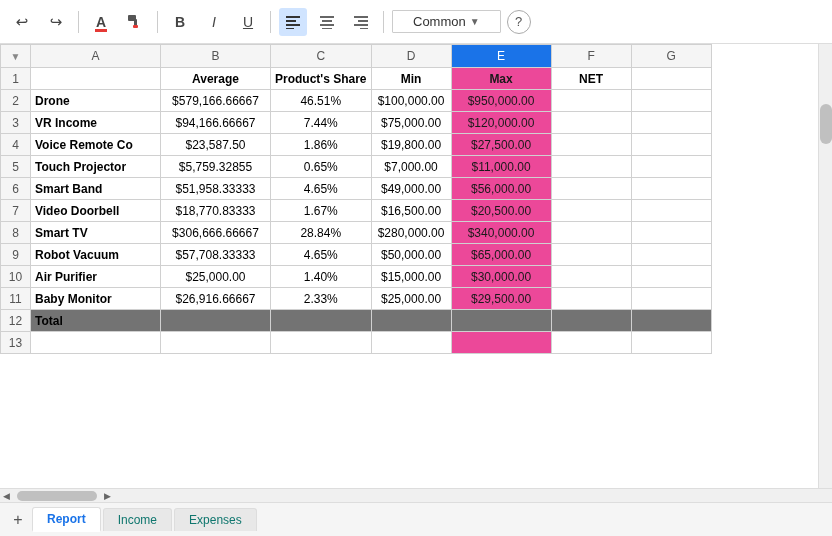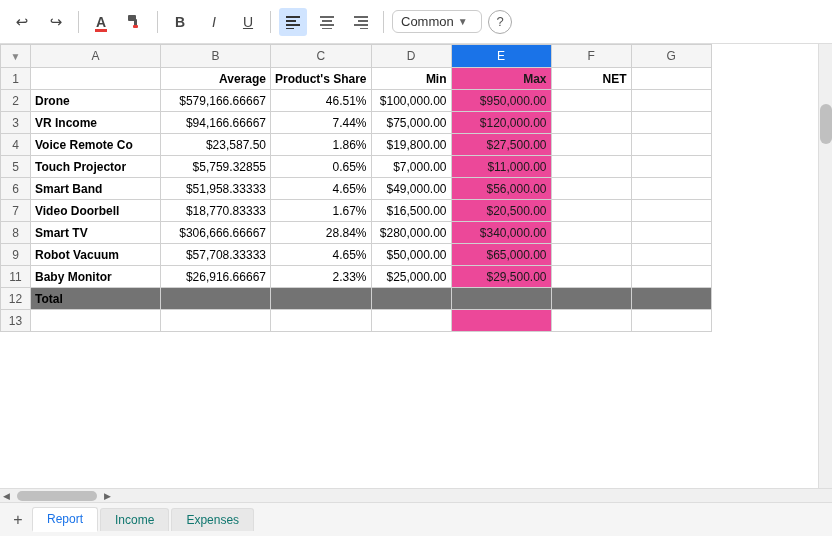--- a/index.html
+++ b/index.html
@@ -10,22 +10,22 @@
       display: flex; align-items: center; padding: 4px 8px; border-bottom: 1px solid #ddd;
       gap: 6px; height: 44px; background: #fff;
     }
     .toolbar-btn {
       width: 28px; height: 28px; display: flex; align-items: center; justify-content: center;
       cursor: pointer; border: none; background: transparent; border-radius: 3px; font-size: 15px; color: #444;
     }
     .toolbar-separator { width: 1px; height: 22px; background: #ccc; margin: 0 2px; }
     .toolbar-btn.active { background: #d0e4ff; }
     .toolbar-dropdown {
-      display: flex; align-items: center; border: 1px solid #ccc; border-radius: 6px;
-      padding: 3px 8px; cursor: pointer; gap: 4px; font-size: 13px; color: #333;
+      display: flex; align-items: center; border: 1px solid #ccc; border-radius: 1px;
+      padding: 3px 20px; cursor: pointer; gap: 4px; font-size: 13px; color: #333;
       background: #fff; min-width: 90px;
     }
     .toolbar-dropdown .arrow { font-size: 10px; color: #666; }
     .toolbar-help {
       width: 24px; height: 24px; border-radius: 50%; border: 1px solid #aaa;
       display: flex; align-items: center; justify-content: center; color: #555; font-size: 13px; cursor: pointer;
     }
 
     
     .spreadsheet-container { display: flex; flex: 1; overflow: hidden; }
@@ -41,21 +41,21 @@
     .col-header { background: #f5f5f5; border: 1px solid #d0d0d0; text-align: center; font-size: 12px; color: #555; font-weight: normal; height: 22px; user-select: none; position: sticky; top: 0; z-index: 2; }
     
     
     .row-num { background: #f5f5f5; border: 1px solid #d0d0d0; text-align: center; font-size: 12px; color: #555; width: 30px; min-width: 30px; height: 22px; user-select: none; position: sticky; left: 0; z-index: 1; }
     
     
     td.cell {
       border: 1px solid #d0d0d0; height: 22px; padding: 0 4px; font-size: 12px; white-space: nowrap; overflow: hidden;
       vertical-align: middle;
     }
-    td.cell.text-right { text-align: right; }
+    td.cell.text-right { text-align: center; }
     td.cell.bold { font-weight: bold; }
     td.cell.col-e-selected { background: #ec4899; color: #1a1a1a; }
     td.cell.total-row { background: #737373; }
 
     
     .col-a { width: 130px; }
     .col-b { width: 110px; }
     .col-c { width: 80px; }
     .col-d { width: 80px; }
     .col-e { width: 100px; background: #e8f0fe; }
@@ -63,21 +63,21 @@
     .col-g { width: 80px; }
 
     
     .v-scrollbar { width: 14px; background: #f0f0f0; border-left: 1px solid #ddd; display: flex; flex-direction: column; }
     .v-scrollbar-thumb { width: 12px; height: 40px; background: #c0c0c0; border-radius: 6px; margin: 2px auto; margin-top: 60px; }
 
     
     .bottom-bar { display: flex; align-items: center; border-top: 1px solid #ddd; height: 34px; background: #f5f5f5; padding: 0 6px; gap: 2px; }
     .add-sheet-btn { width: 24px; height: 24px; display: flex; align-items: center; justify-content: center; cursor: pointer; font-size: 16px; color: #555; border: none; background: transparent; }
     .sheet-tab { padding: 4px 14px; border: 1px solid #ddd; border-bottom: none; border-radius: 3px 3px 0 0; font-size: 12px; cursor: pointer; background: #e8e8e8; color: #0f766e; }
-    .sheet-tab.active { background: #fff; color: #1a73e8; font-weight: normal; border-bottom: 2px solid #fff; }
+    .sheet-tab.active { background: #fff; color: #1a73e8; font-weight: bold; border-bottom: 2px solid #fff; }
 
     
     .h-scroll-area { display: flex; align-items: center; background: #f0f0f0; border-top: 1px solid #ddd; height: 14px; }
     .h-scroll-thumb { height: 10px; width: 80px; background: #c0c0c0; border-radius: 5px; margin: 2px 4px; }
     .h-scroll-arrow { font-size: 9px; color: #666; padding: 0 3px; }
 
     
     .corner-cell { background: #f5f5f5; border: 1px solid #d0d0d0; width: 30px; min-width: 30px; position: sticky; left: 0; top: 0; z-index: 3; }
     .corner-icon { font-size: 10px; color: #888; display: flex; align-items: center; justify-content: center; height: 22px; }
 
@@ -265,20 +265,30 @@
                 <td class="row-num">9</td>
                 <td class="cell col-a bold">Robot Vacuum</td>
                 <td class="cell col-b text-right">$57,708.33333</td>
                 <td class="cell col-c text-right">4.65%</td>
                 <td class="cell col-d text-right">$50,000.00</td>
                 <td class="cell col-e text-right col-e-selected">$65,000.00</td>
                 <td class="cell col-f"></td>
                 <td class="cell col-g"></td>
               </tr>
               <tr>
+                <td class="row-num">10</td>
+                <td class="cell col-a bold">Air Purifier</td>
+                <td class="cell col-b text-right">$25,000.00</td>
+                <td class="cell col-c text-right">1.40%</td>
+                <td class="cell col-d text-right">$15,000.00</td>
+                <td class="cell col-e text-right col-e-selected">$30,000.00</td>
+                <td class="cell col-f"></td>
+                <td class="cell col-g"></td>
+              </tr>
+              <tr>
                 <td class="row-num">11</td>
                 <td class="cell col-a bold">Baby Monitor</td>
                 <td class="cell col-b text-right">$26,916.66667</td>
                 <td class="cell col-c text-right">2.33%</td>
                 <td class="cell col-d text-right">$25,000.00</td>
                 <td class="cell col-e text-right col-e-selected">$29,500.00</td>
                 <td class="cell col-f"></td>
                 <td class="cell col-g"></td>
               </tr>
             </tbody>

